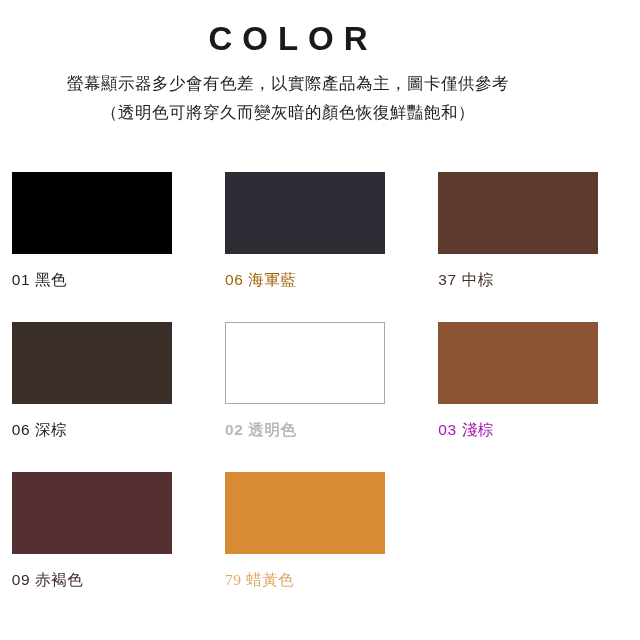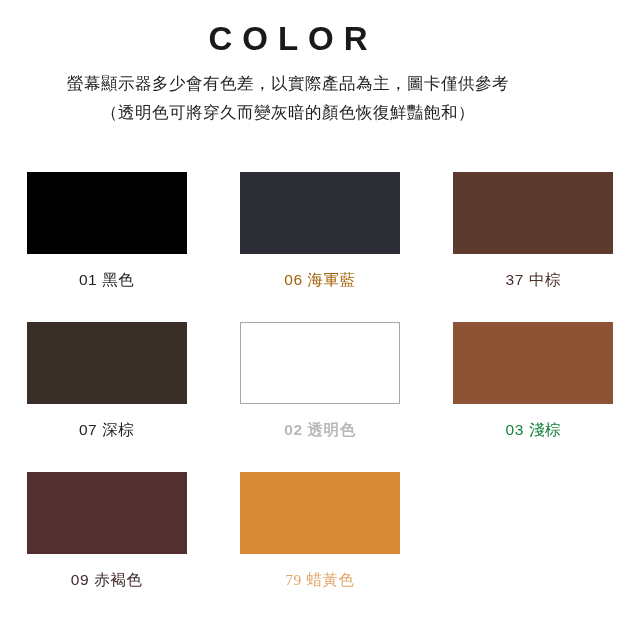--- a/index.html
+++ b/index.html
@@ -54,21 +54,20 @@
     width: 640px;
     display: grid;
     grid-template-columns: repeat(3, 1fr);
     grid-template-rows: repeat(3, 150px);
     justify-items: center;
   }
   .cell {
     width: 190px;
     display: flex;
     flex-direction: column;
-    align-items: center;
   }
   .swatch {
     width: 160px;
     height: 82px;
     box-sizing: border-box;
   }
   .swatch.outlined {
     border: 1px solid #a8a8a8;
   }
   .caption {
@@ -108,31 +107,31 @@
       <div class="caption" style="color: #a16207;">06 海軍藍</div>
     </div>
 
     <div class="cell">
       <div class="swatch" style="background: rgb(92, 58, 46);"></div>
       <div class="caption" style="color: rgb(74, 49, 40);">37 中棕</div>
     </div>
 
     <div class="cell">
       <div class="swatch" style="background: rgb(58, 46, 41);"></div>
-      <div class="caption" style="color: rgb(35, 31, 32);">07 深棕</div>
+      <div class="caption" style="color: rgb(35, 31, 32);">06 深棕</div>
     </div>
 
     <div class="cell">
       <div class="swatch outlined" style="background: rgb(255, 255, 255);"></div>
       <div class="caption muted" style="color: rgb(185, 185, 185);">02 透明色</div>
     </div>
 
     <div class="cell">
       <div class="swatch" style="background: rgb(140, 84, 52);"></div>
-      <div class="caption" style="color: #15803d;">03 淺棕</div>
+      <div class="caption" style="color: #a21caf;">03 淺棕</div>
     </div>
 
 
     <div class="cell">
       <div class="swatch" style="background: rgb(84, 47, 50);"></div>
       <div class="caption" style="color: rgb(63, 43, 44);">09 赤褐色</div>
     </div>
 
     <div class="cell">
       <div class="swatch" style="background: rgb(217, 138, 52);"></div>

